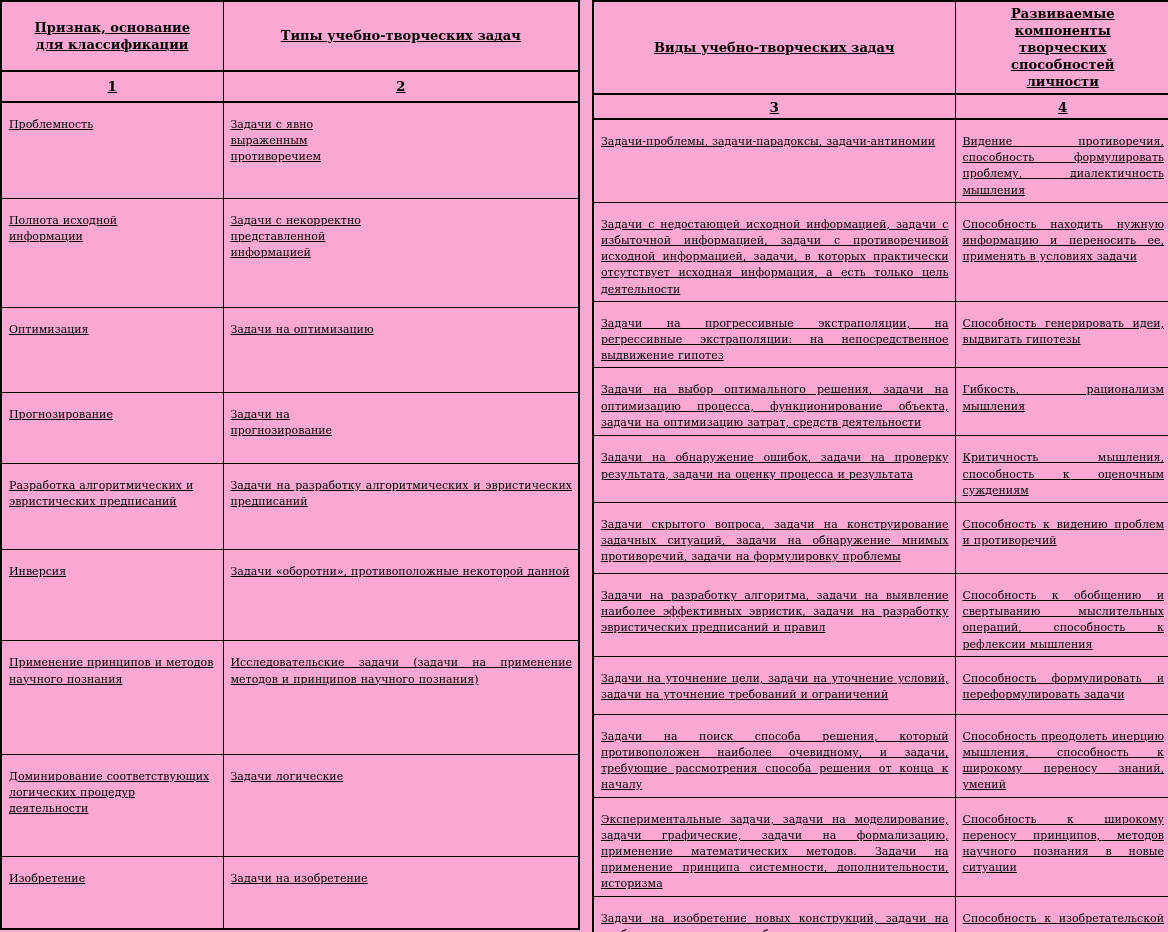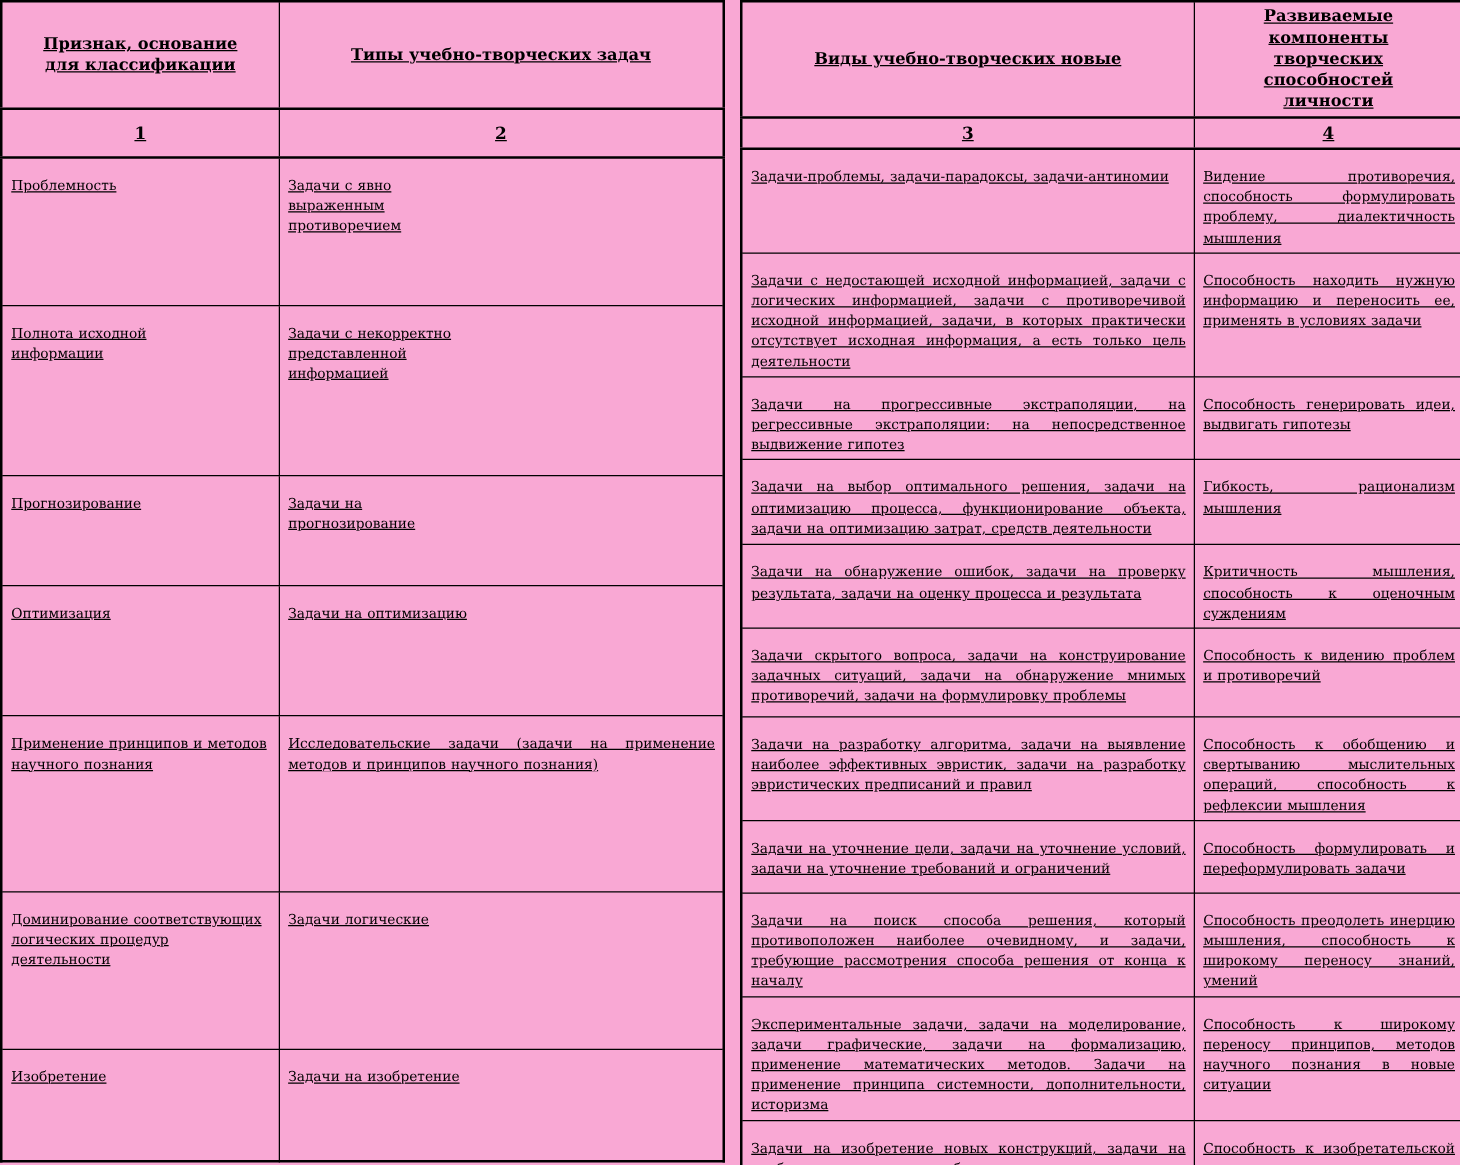--- a/index.html
+++ b/index.html
@@ -87,28 +87,37 @@
 выраженным
 противоречием</td>
     </tr>
     <tr class="body" style="height:88px">
       <td class="c1">Полнота исходной
 информации</td>
       <td class="c2">Задачи с некорректно
 представленной
 информацией</td>
     </tr>
+    <tr class="body" style="height:68px">
+      <td class="c1">Оптимизация</td>
+      <td class="c2">Задачи на оптимизацию</td>
+    </tr>
     <tr class="body" style="height:57px">
       <td class="c1">Прогнозирование</td>
       <td class="c2">Задачи на
 прогнозирование</td>
     </tr>
-    <tr class="body" style="height:68px">
-      <td class="c1">Оптимизация</td>
-      <td class="c2">Задачи на оптимизацию</td>
+    <tr class="body" style="height:69px">
+      <td class="c1">Разработка алгоритмических и
+эвристических предписаний</td>
+      <td class="c2">Задачи на разработку алгоритмических и эвристических предписаний</td>
+    </tr>
+    <tr class="body" style="height:73px">
+      <td class="c1">Инверсия</td>
+      <td class="c2">Задачи «оборотни», противоположные некоторой данной</td>
     </tr>
     <tr class="body" style="height:91px">
       <td class="c1">Применение принципов и методов научного познания</td>
       <td class="c2">Исследовательские задачи (задачи на применение методов и принципов научного познания)</td>
     </tr>
     <tr class="body" style="height:82px">
       <td class="c1">Доминирование соответствующих логических процедур деятельности</td>
       <td class="c2">Задачи логические</td>
     </tr>
     <tr class="body" style="height:58px">
@@ -118,35 +127,35 @@
   </tbody>
     </table>
 
   <table class="tbl tbl-right">
     <colgroup>
         <col style="width:362px">
         <col style="width:216px">
       </colgroup>
     <tbody>
         <tr class="hdr" style="height:56px">
-      <th>Виды учебно-творческих новые</th>
+      <th>Виды учебно-творческих задач</th>
       <th style="white-space:pre-line">Развиваемые компоненты
 творческих способностей
 личности</th>
     </tr>
     <tr class="nums" style="height:25px">
       <td>3</td>
       <td>4</td>
     </tr>
     <tr class="body" style="height:77px">
       <td class="c3">Задачи-проблемы, задачи-парадоксы, задачи-антиномии</td>
       <td class="c4">Видение противоречия, способность формулировать проблему, диалектичность мышления</td>
     </tr>
     <tr class="body" style="height:88px">
-      <td class="c3">Задачи с недостающей исходной информацией, задачи с логических информацией, задачи с противоречивой исходной информацией, задачи, в которых практически отсутствует исходная информация, а есть только цель деятельности</td>
+      <td class="c3">Задачи с недостающей исходной информацией, задачи с избыточной информацией, задачи с противоречивой исходной информацией, задачи, в которых практически отсутствует исходная информация, а есть только цель деятельности</td>
       <td class="c4">Способность находить нужную информацию и переносить ее, применять в условиях задачи</td>
     </tr>
     <tr class="body" style="height:57px">
       <td class="c3">Задачи на прогрессивные экстраполяции, на регрессивные экстраполяции: на непосредственное выдвижение гипотез</td>
       <td class="c4">Способность генерировать идеи, выдвигать гипотезы</td>
     </tr>
     <tr class="body" style="height:68px">
       <td class="c3">Задачи на выбор оптимального решения, задачи на оптимизацию процесса, функционирование объекта, задачи на оптимизацию затрат, средств деятельности</td>
       <td class="c4">Гибкость, рационализм мышления</td>
     </tr>

